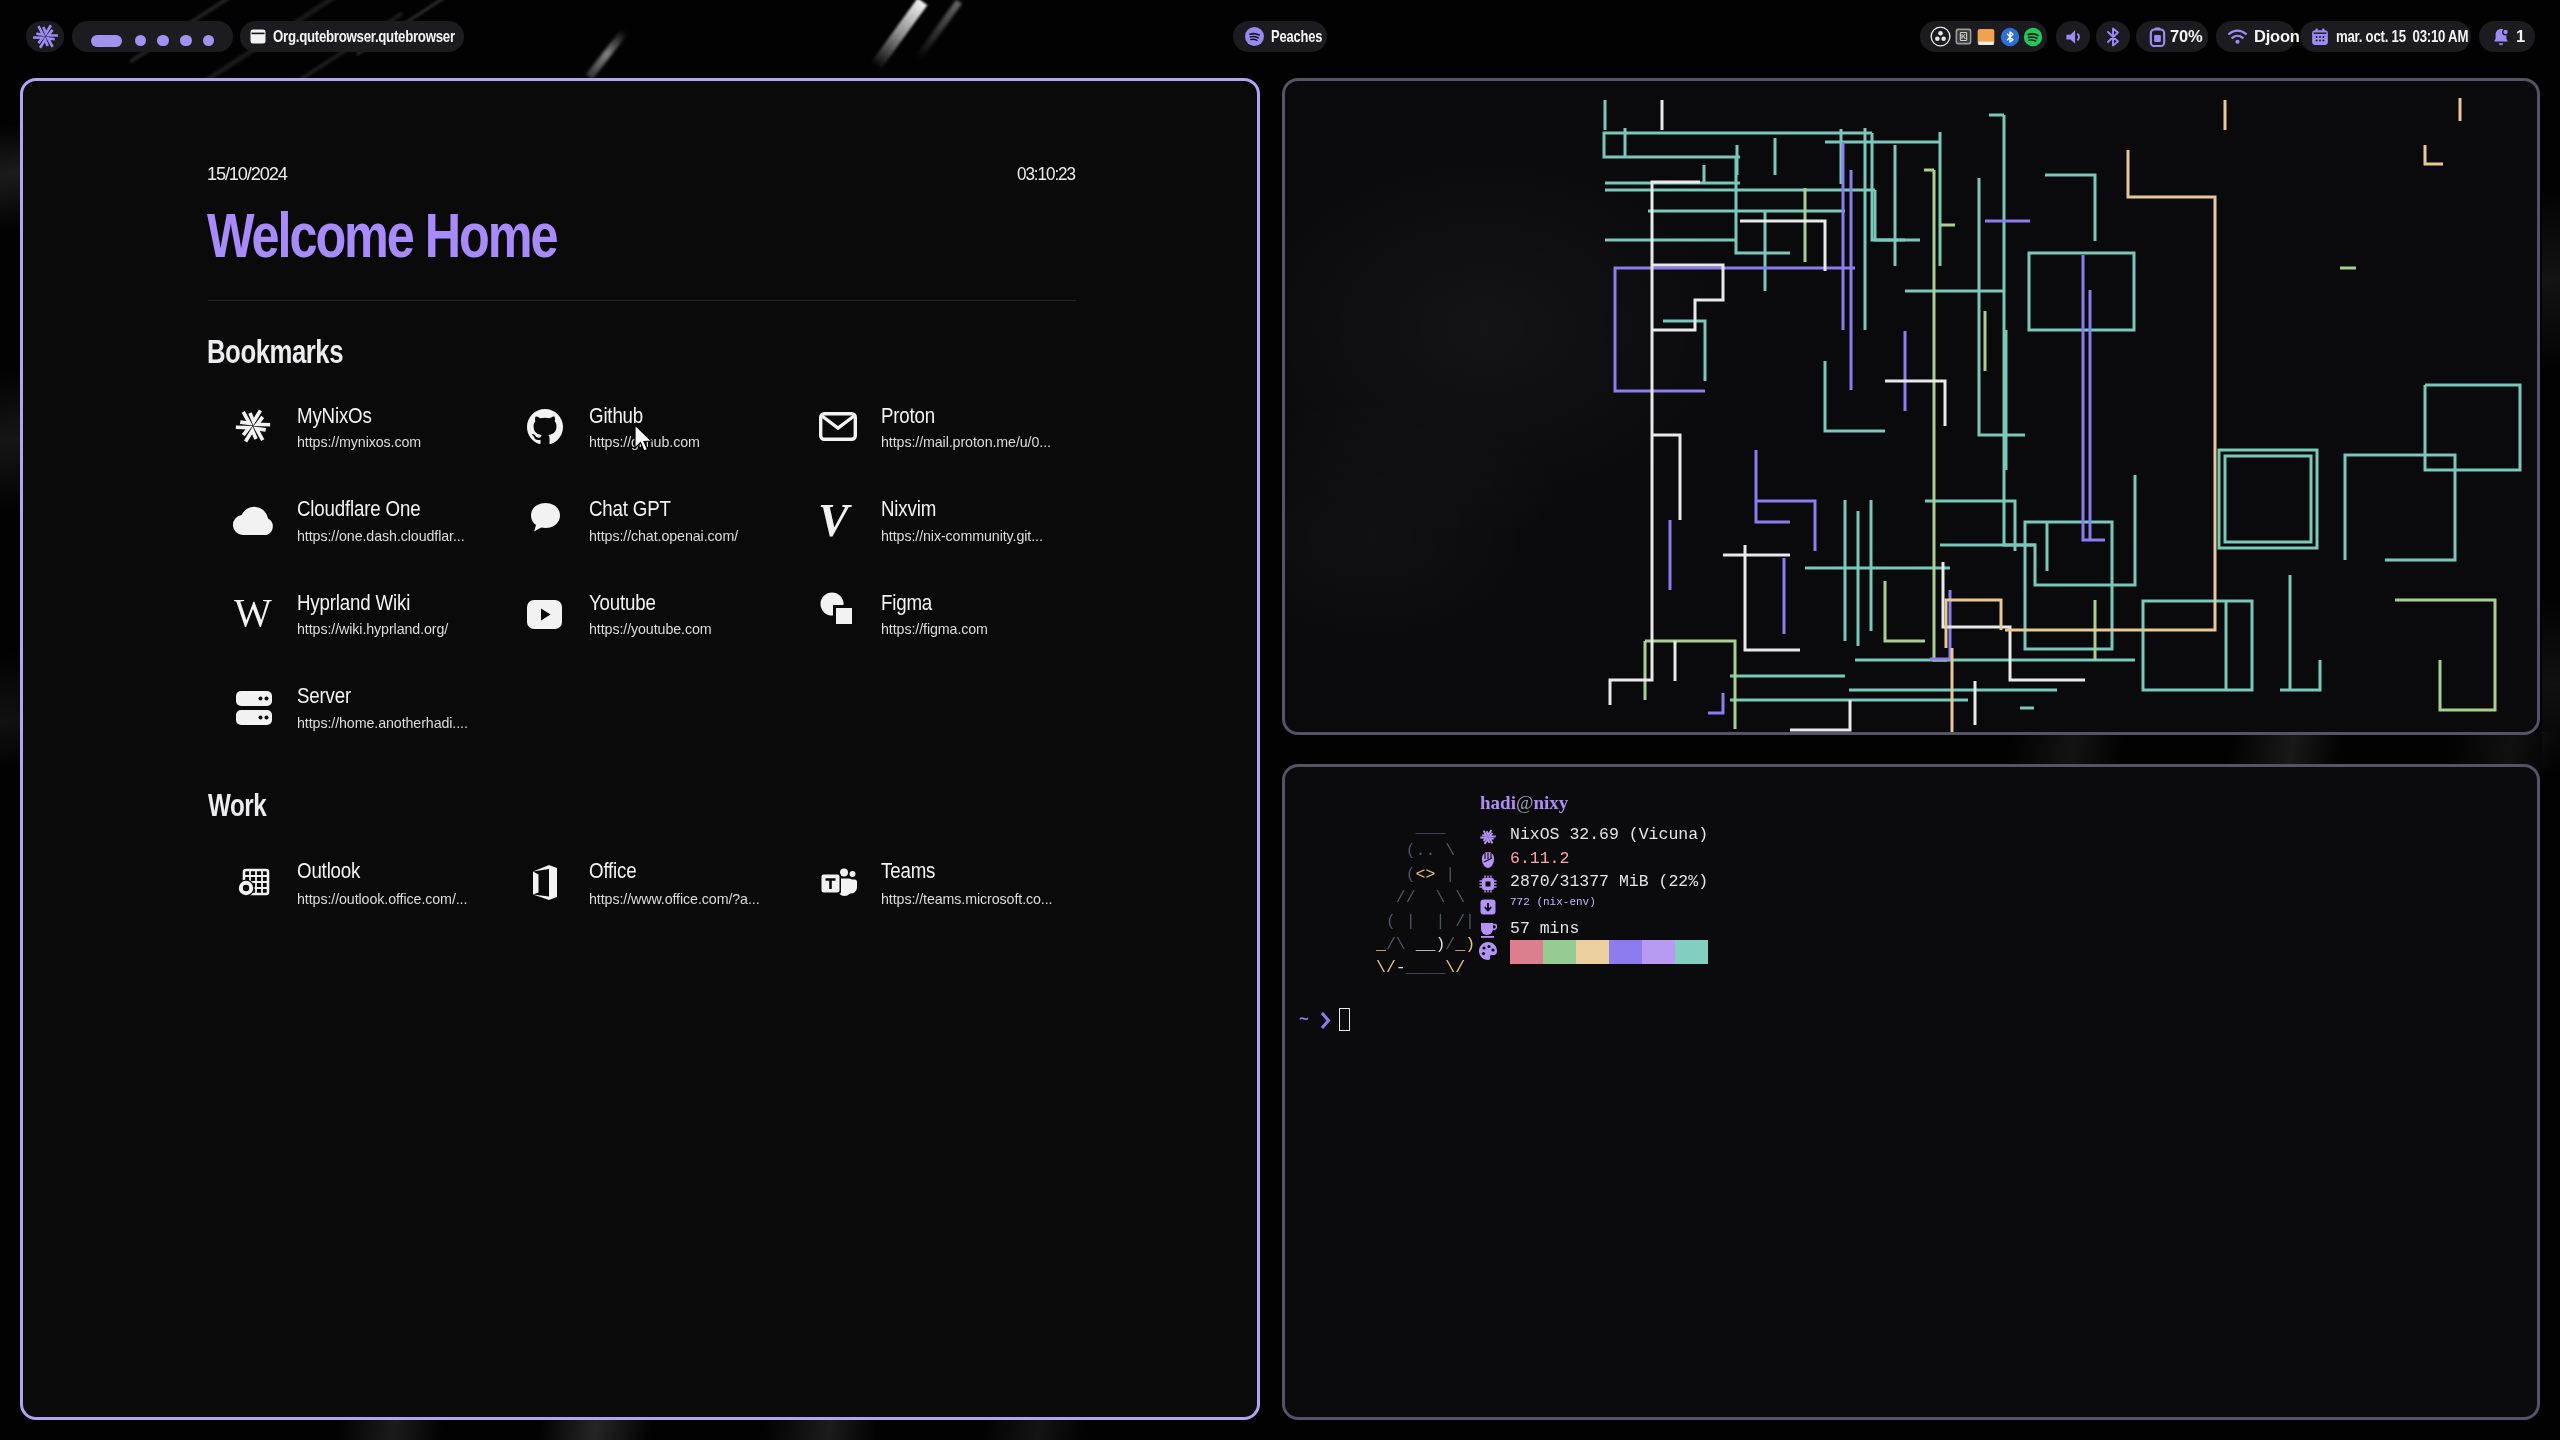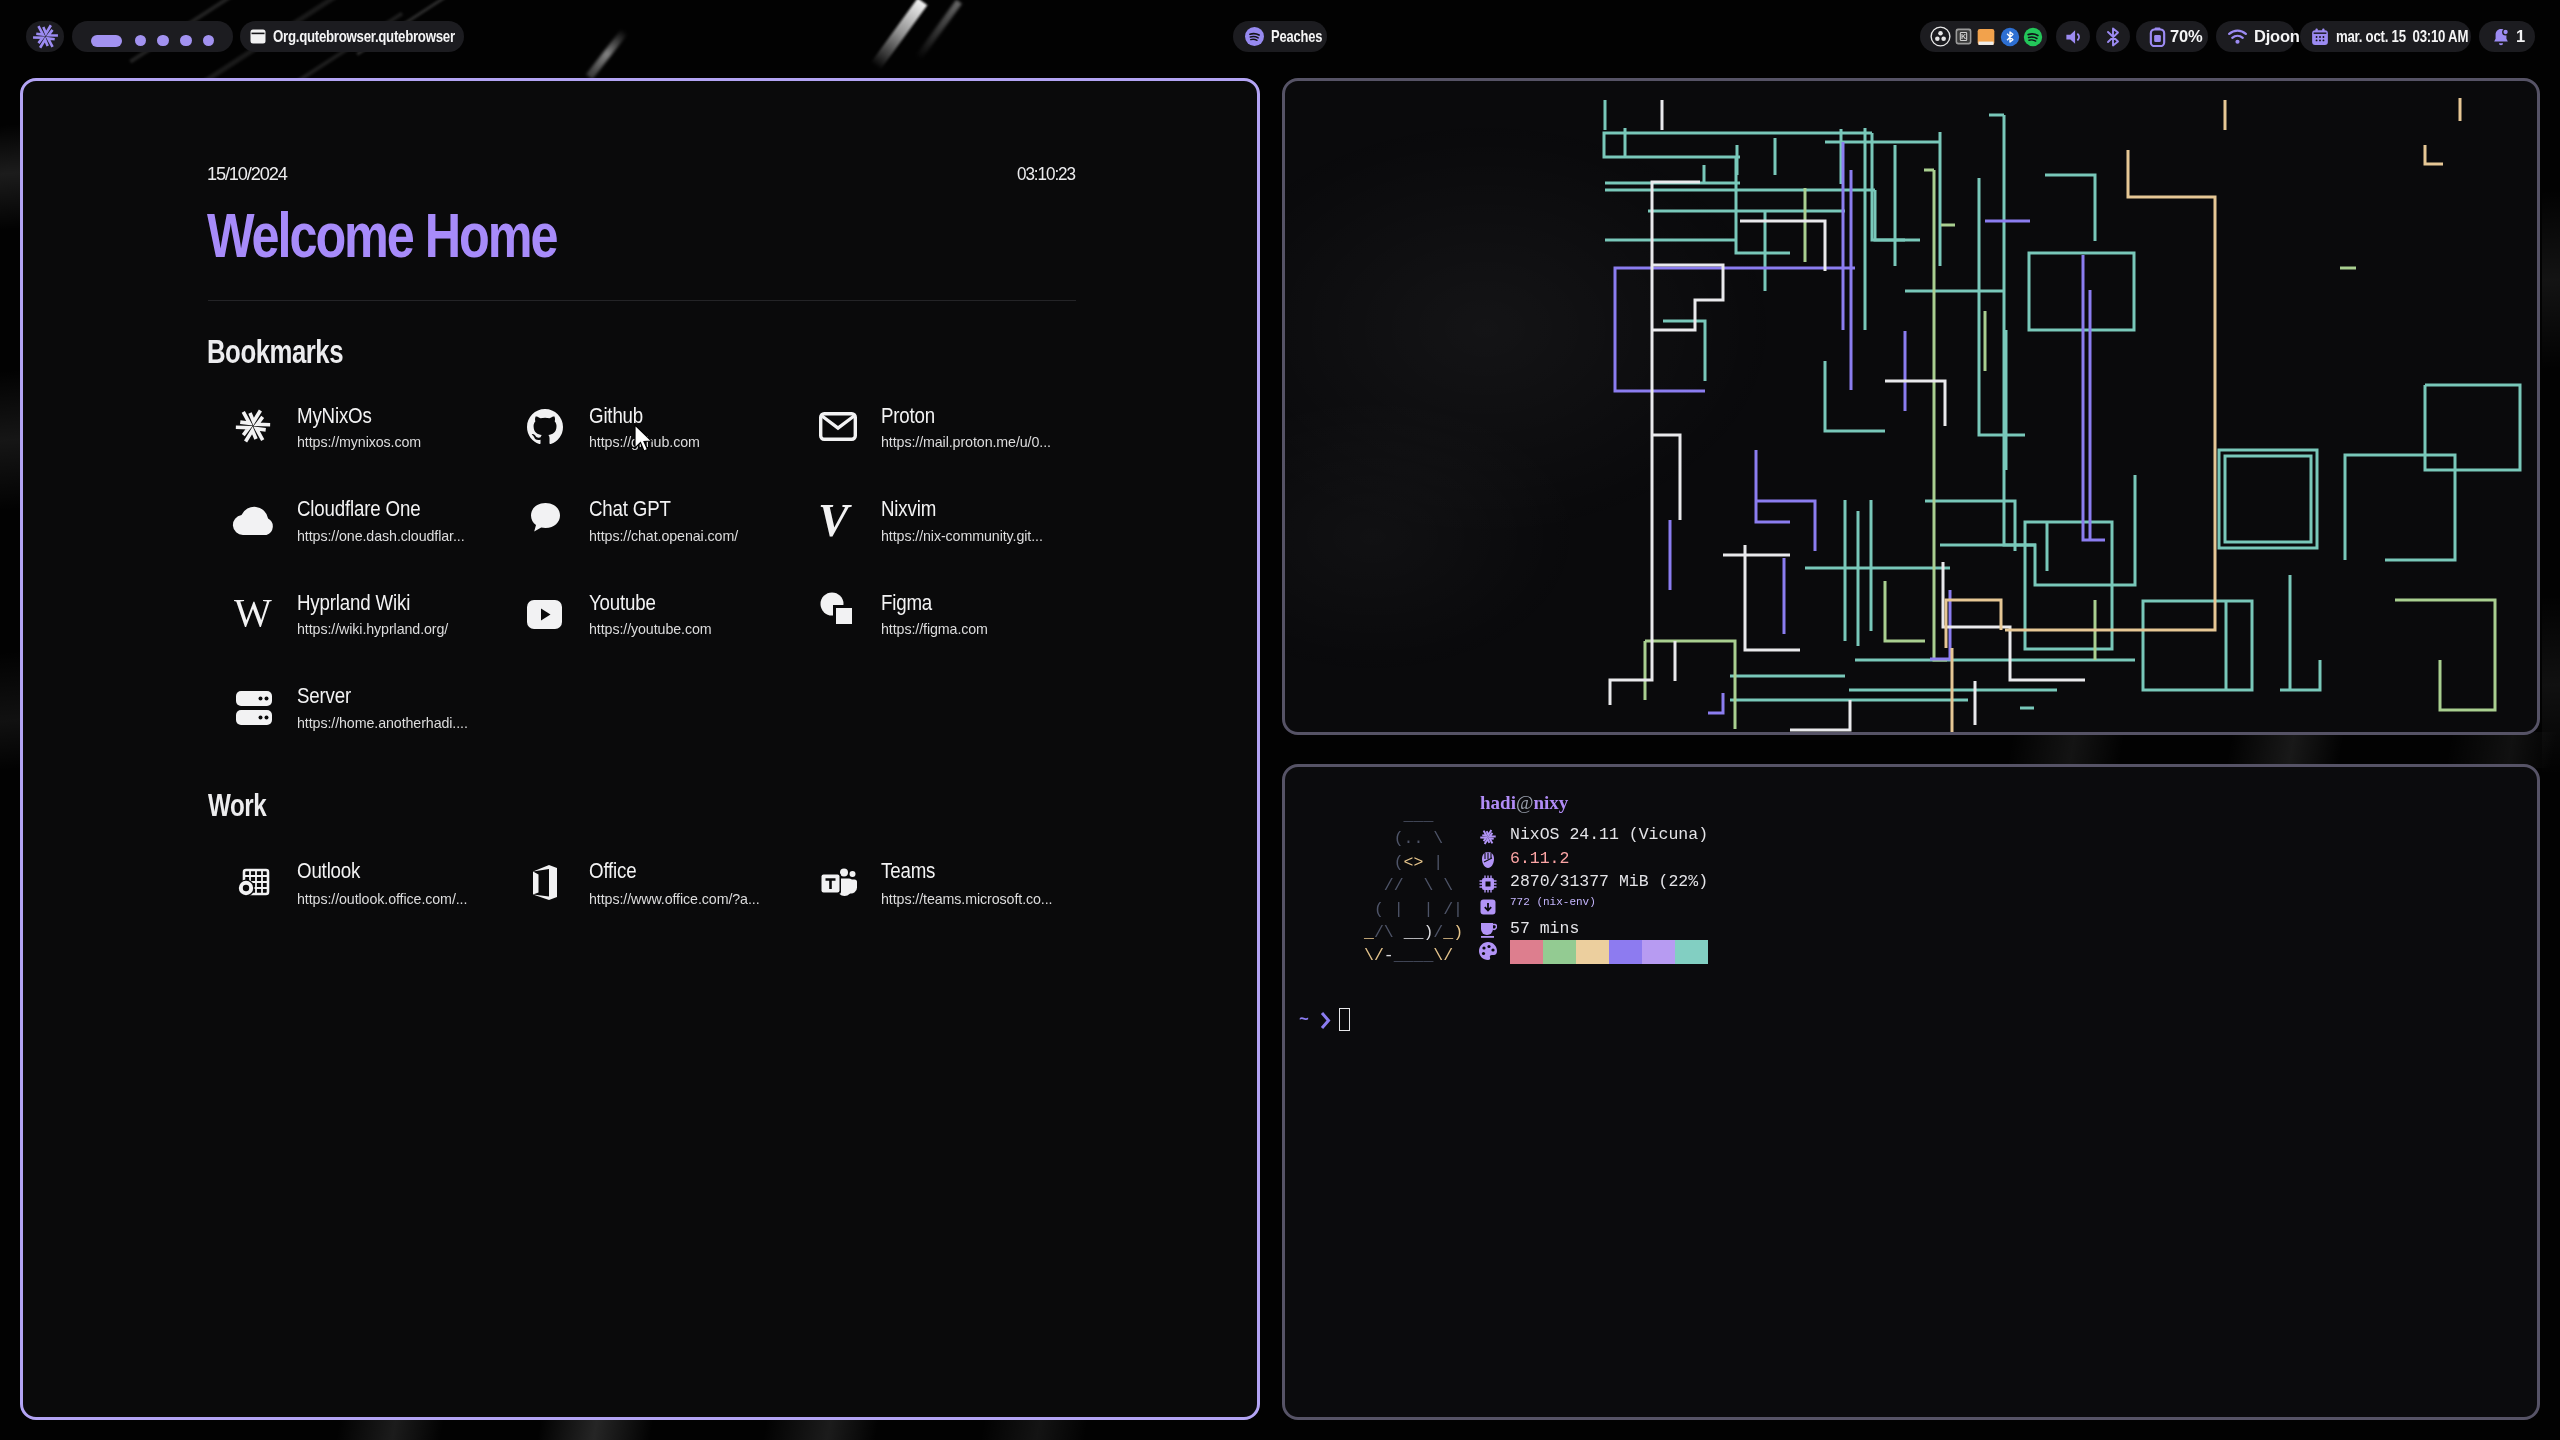--- a/index.html
+++ b/index.html
@@ -401,30 +401,30 @@
     <path d="M930,176 V549 H720"></path>
     <path d="M661,567 V519 H716 V549"></path>
     <path d="M667,567 V651"></path>
     <path d="M1140,64 V83 H1158"></path>
     <path d="M1175,17 V40"></path>
     <path d="M940,19 V49"></path>
   </g>
 </svg>
 
 <div id="win-term"></div>
-<pre class="abs mono" style="left:1360px;top:800px;margin:4px;font-size:16.5px;line-height:23.4px;color:#4e5468;"><span>    ___
+<pre class="abs mono" style="left:1360px;top:800px;margin:16px;font-size:16.5px;line-height:23.4px;color:#4e5468;"><span>    ___
    (.. \
    (<span style="color:#e6c58c">&lt;&gt;</span> |
   //  \ \
  ( |  | /|
 <span style="color:#e6c58c">_</span>/\ <span style="color:#dcdce0">__)</span>/<span style="color:#e6c58c">_)</span>
 <span style="color:#e6c58c">\/</span><span style="color:#dcdce0">-</span>____<span style="color:#e6c58c">\/</span></span></pre>
 
 <div class="abs mono" style="left:1480px;top:792px;font-size:19px;font-weight:bold;color:#b18cf6;font-family:Liberation Serif, serif;">hadi<span style="color:#9aa0ad;font-weight:normal;">@</span>nixy</div>
-<div class="abs mono" style="left:1510px;top:825.4px;font-size:16.5px;color:#e4e4e8;">NixOS 24.11 (Vicuna)</div>
+<div class="abs mono" style="left:1510px;top:825.4px;font-size:16.5px;color:#e4e4e8;">NixOS 32.69 (Vicuna)</div>
 <div class="abs mono" style="left:1510px;top:848.8px;font-size:16.5px;color:#fca5a5;">6.11.2</div>
 <div class="abs mono" style="left:1510px;top:872.2px;font-size:16.5px;color:#e4e4e8;">2870/31377 MiB (22%)</div>
 <div class="abs mono" style="left:1510px;top:895.6px;font-size:11px;color:#c4b5fd;">772 (nix-env)</div>
 <div class="abs mono" style="left:1510px;top:919px;font-size:16.5px;color:#e4e4e8;">57 mins</div>
 
 <svg class="abs" style="left:1479px;top:828px;" width="18" height="18" viewBox="-50 -50 100 100">
   <g stroke="#b294f6" stroke-width="11" fill="none" transform="rotate(8)">
     <g>
           <path d="M-12,-31 L0,-11 L13,-41"></path>
         </g>

